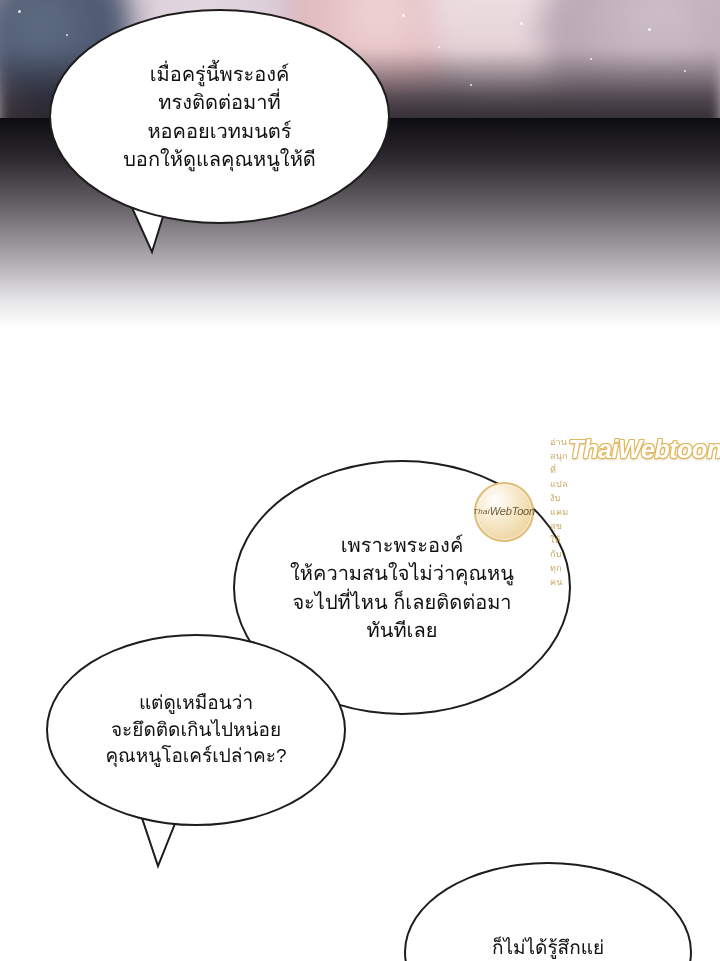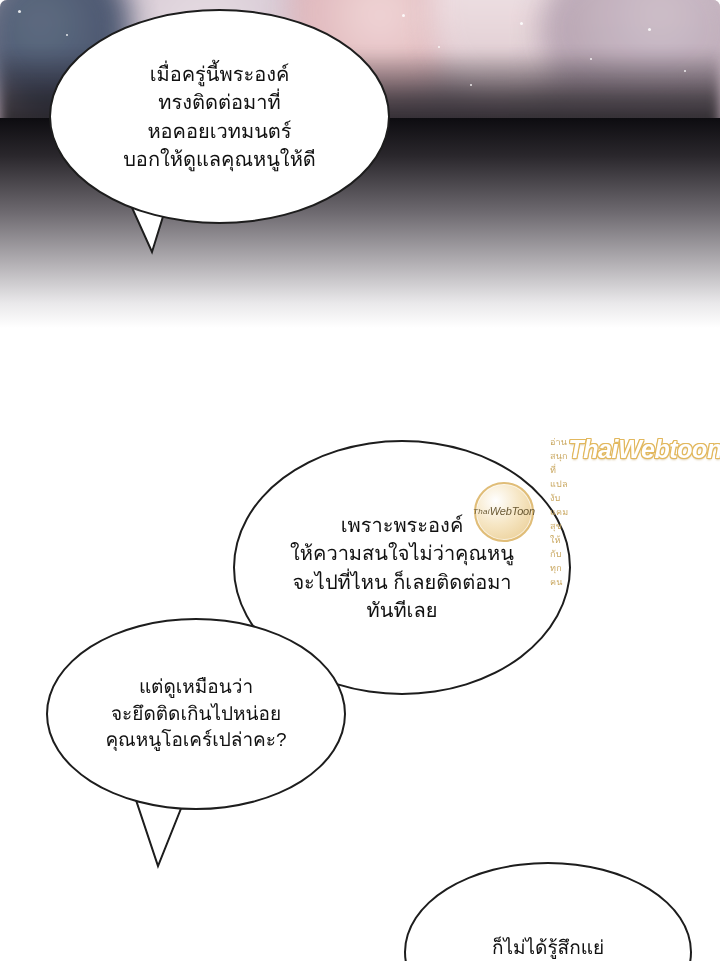--- a/index.html
+++ b/index.html
@@ -9,21 +9,20 @@
   }
   body {
     font-family: "Liberation Sans", sans-serif;
   }
   .page {
     position: relative;
     width: 720px;
     height: 961px;
     overflow: hidden;
     background: #ffffff;
-    border-radius: 7px;
   }
 
   
   .art-band {
     position: absolute;
     left: 0;
     top: 0;
     width: 720px;
     height: 122px;
     overflow: hidden;
@@ -110,28 +109,28 @@
 
   #bubble-1 {
     left: 49px;
     top: 9px;
     width: 341px;
     height: 215px;
     font-size: 20px;
   }
   #bubble-2 {
     left: 233px;
-    top: 440px;
+    top: 460px;
     width: 338px;
     height: 255px;
     font-size: 20px;
   }
   #bubble-3 {
     left: 46px;
-    top: 618px;
+    top: 634px;
     width: 300px;
     height: 192px;
     font-size: 19px;
   }
   #bubble-4 {
     left: 404px;
     top: 862px;
     width: 288px;
     height: 180px;
     font-size: 19px;

